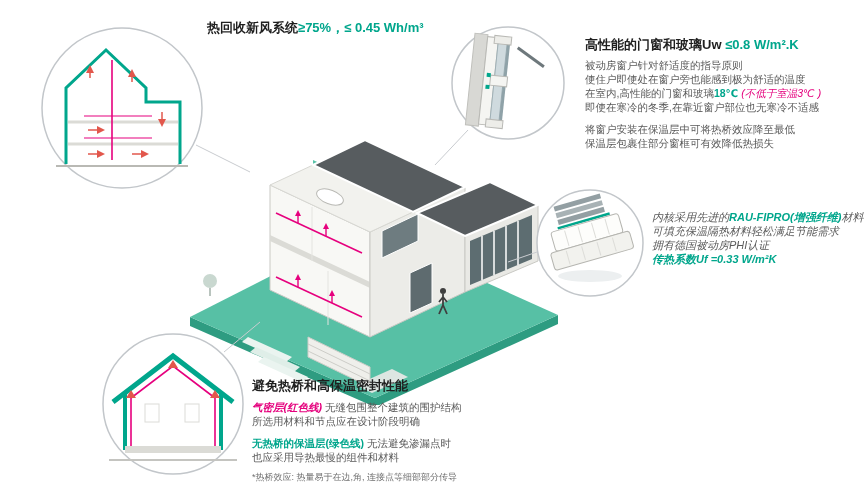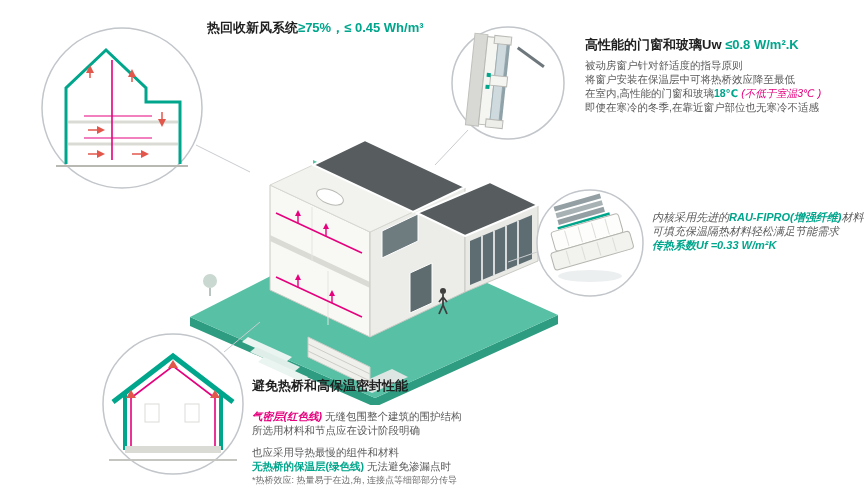--- a/index.html
+++ b/index.html
@@ -13,28 +13,28 @@
   .leaders { position:absolute; left:0; top:0; width:865px; height:492px; pointer-events:none; }
 
   .tb { position:absolute; color:#5a5a5a; }
   .h { font-weight:bold; color:#1f1f1f; font-size:13px; line-height:1.3; white-space:nowrap; }
   .green { color:#00A68C; }
   .pink  { color:#E5007D;font-style:italic; }
   .b { font-weight:bold; }
   .body { font-size:10.5px; line-height:14px; color:#5a5a5a; margin-top:4px; }
   .body div { white-space:nowrap; }
   .gap { height:8px; }
-  .footnote { font-size:9px; color:#6f6f6f; margin-top:0; white-space:nowrap; }
+  .footnote { font-size:9px; color:#6f6f6f; margin-top:6px; white-space:nowrap; }
 
   .tb1 { left:207px; top:20px;  width:290px; }
   .tb2 { left:585px; top:13px;  width:278px;margin-top:24px; }
   .tb3 { left:652px; top:210px; width:212px; font-size:11px; line-height:14px;font-style:italic; }
   .tb3 div { white-space:nowrap; }
   .tb4 { left:252px; top:378px; width:320px; }
-  .tb4 .h { margin-bottom:14px; }
+  .tb4 .h { margin-bottom:5px; }
 
   .c1 { left:40px;  top:26px;  width:164px; height:164px; }
   .c2 { left:450px; top:25px;  width:116px; height:116px; }
   .c3 { left:535px; top:188px; width:110px; height:110px; }
   .c4 { left:101px; top:332px; width:144px; height:144px; }
 </style>
 </head>
 <body>
 
 <div class="canvas">
@@ -208,38 +208,41 @@
   </div>
 
   <div class="tb tb1">
     <div class="h"><span>热回收新风系统</span><span class="green">≥75%，≤ 0.45 Wh/m³</span></div>
   </div>
 
   <div class="tb tb2">
     <div class="h"><span>高性能的门窗和玻璃</span><span>Uw </span><span class="green">≤0.8 W/m².K</span></div>
     <div class="body">
       <div>被动房窗户针对舒适度的指导原则</div>
-      <div>将窗户安装在保温层中可将热桥效应降至最低</div>
+      <div>使住户即使处在窗户旁也能感到极为舒适的温度</div>
       <div><span>在室内,高性能的门窗和玻璃</span><span class="green b">18℃</span><span class="pink"> (不低于室温3℃ )</span></div>
       <div>即使在寒冷的冬季,在靠近窗户部位也无寒冷不适感</div>
       <div class="gap"></div>
+      <div>将窗户安装在保温层中可将热桥效应降至最低</div>
+      <div>保温层包裹住部分窗框可有效降低热损失</div>
     </div>
   </div>
 
   <div class="tb tb3">
     <div><span>内核采用先进的</span><span class="green b">RAU-FIPRO(增强纤维)</span><span>材料</span></div>
     <div>可填充保温隔热材料轻松满足节能需求</div>
+    <div>拥有德国被动房PHI认证</div>
     <div class="green b">传热系数Uf =0.33 W/m²K</div>
   </div>
 
   <div class="tb tb4">
     <div class="h">避免热桥和高保温密封性能</div>
     <div class="body">
       <div><span class="pink b">气密层(红色线)</span><span> 无缝包围整个建筑的围护结构</span></div>
       <div>所选用材料和节点应在设计阶段明确</div>
       <div class="gap"></div>
+      <div><span class="green b">无热桥的保温层(绿色线)</span><span> 无法避免渗漏点时</span></div>
       <div>也应采用导热最慢的组件和材料</div>
-      <div><span class="green b">无热桥的保温层(绿色线)</span><span> 无法避免渗漏点时</span></div>
       <div class="footnote">*热桥效应: 热量易于在边,角, 连接点等细部部分传导</div>
     </div>
   </div>
 
 </div>
 
 </body></html>

